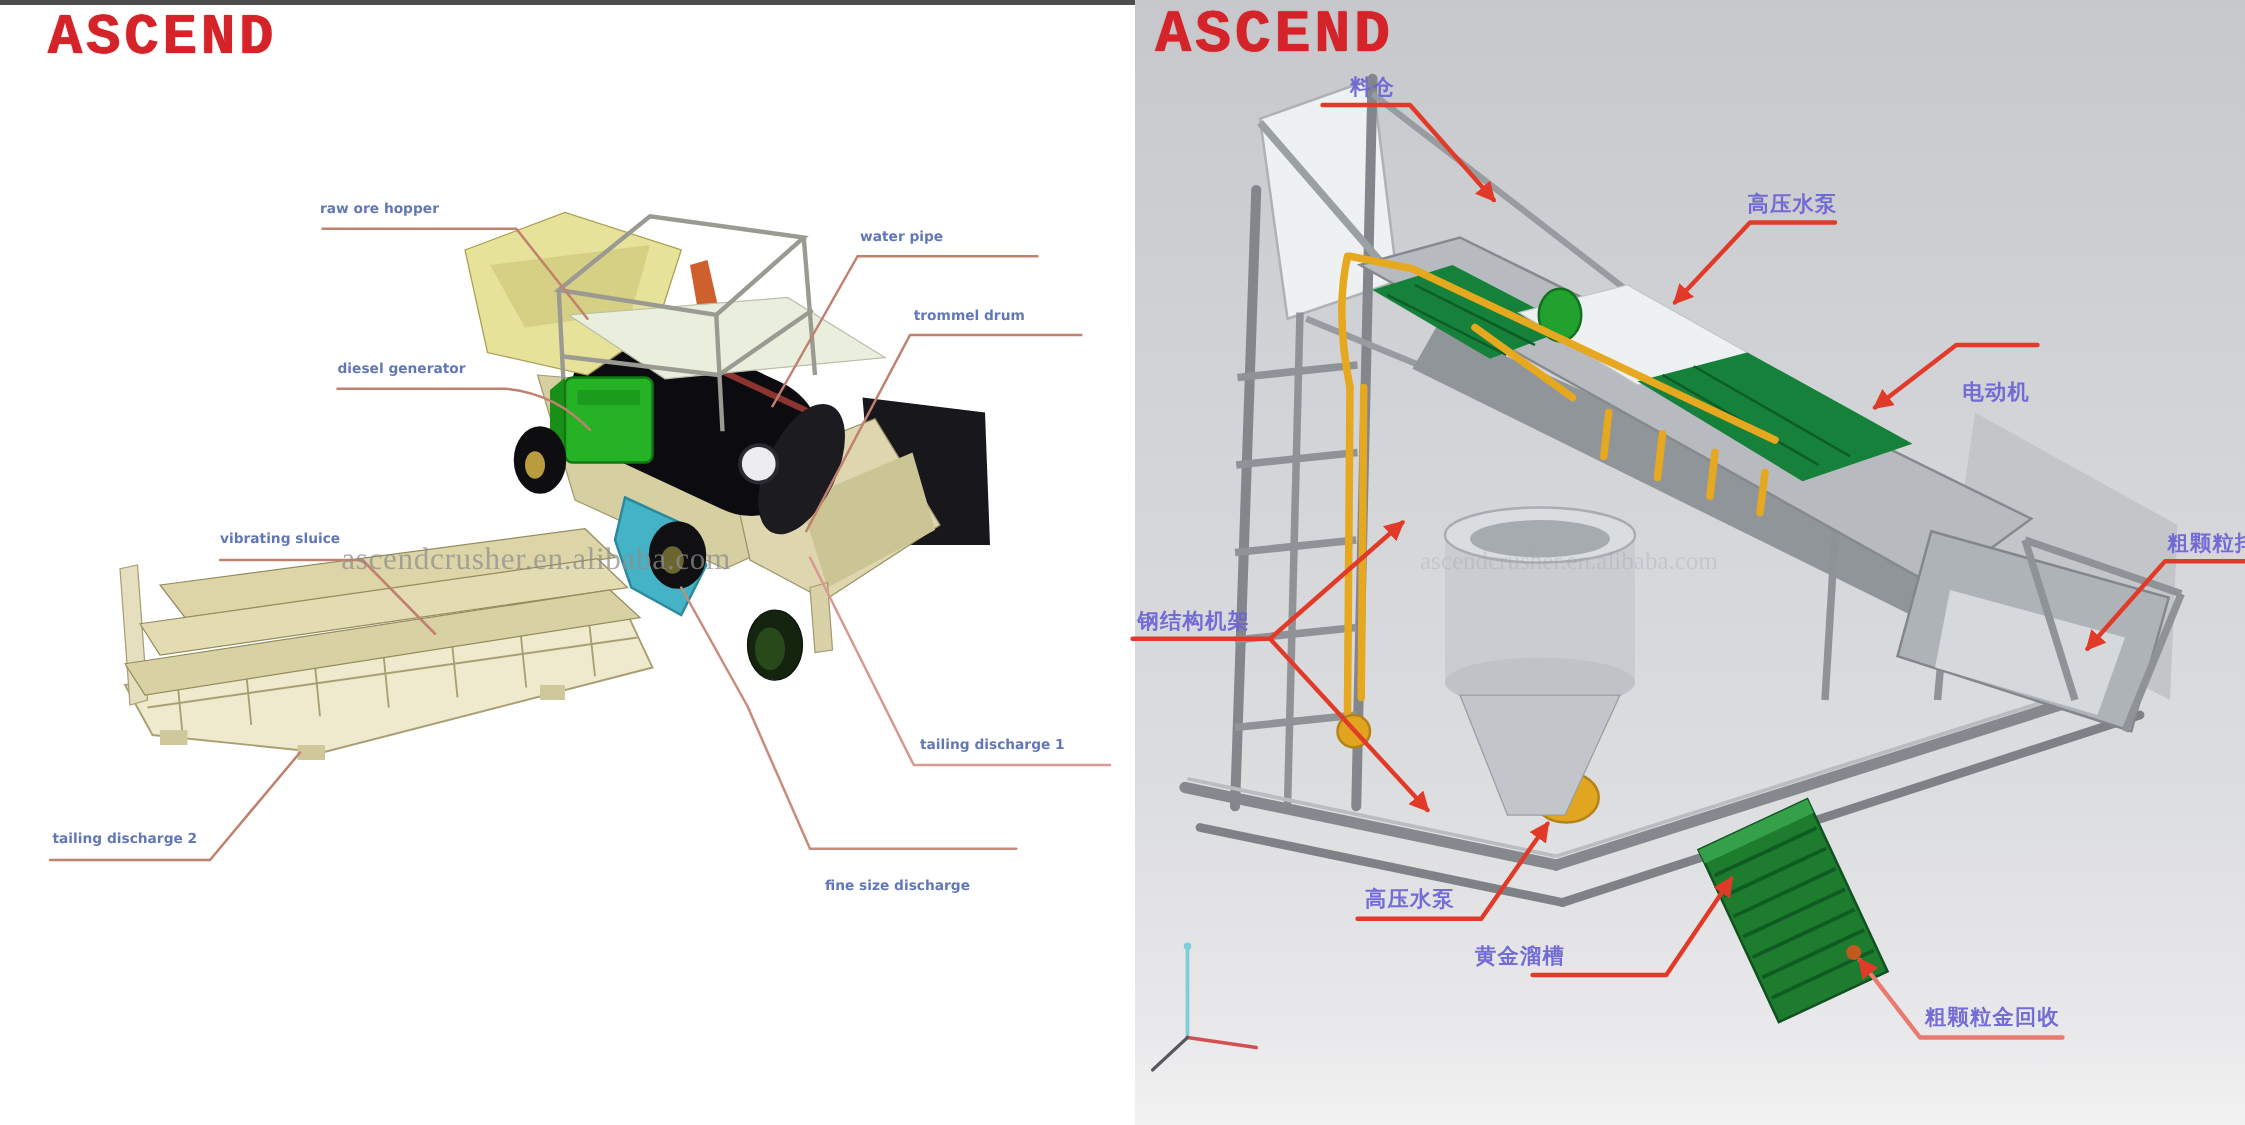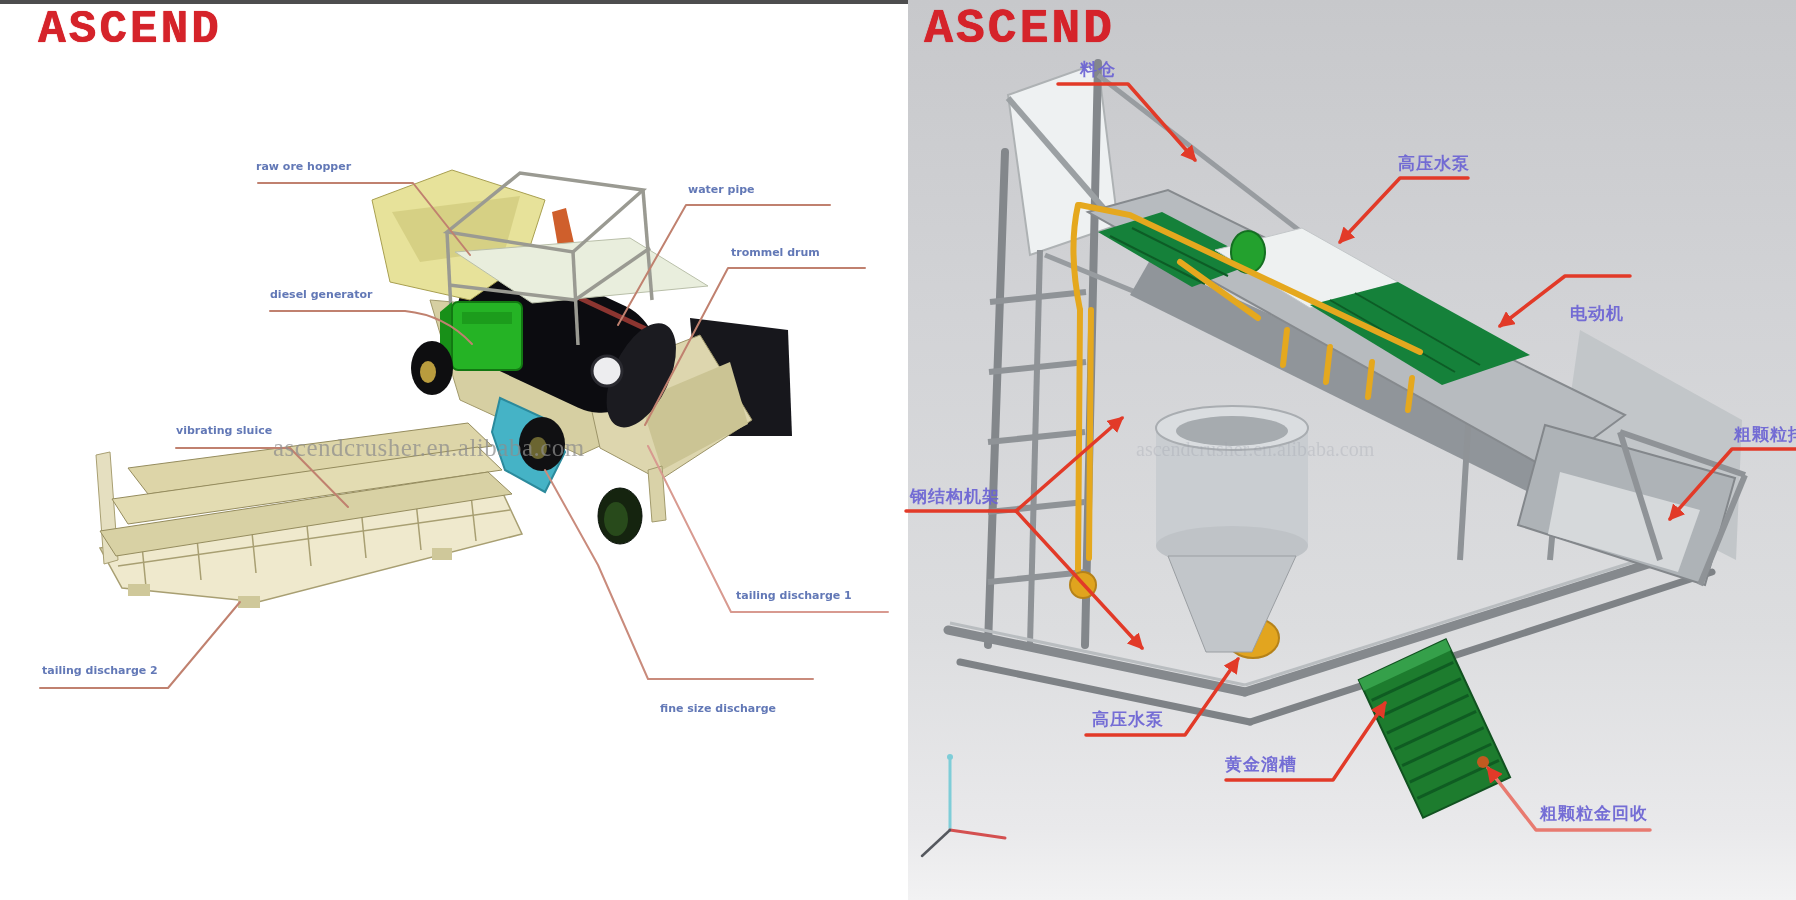--- a/index.html
+++ b/index.html
@@ -244,16 +244,16 @@
   <div class="lbl en" style="left:736px;top:589px;">tailing discharge 1</div>
   <div class="lbl en" style="left:660px;top:654px;margin-top:48px;">fine size discharge</div>
   <div class="lbl en" style="left:42px;top:664px;">tailing discharge 2</div>
 
   <div class="lbl cn" style="left:1080px;top:58px;">料仓</div>
   <div class="lbl cn" style="left:1398px;top:152px;">高压水泵</div>
   <div class="lbl cn" style="left:1570px;top:264px;margin-top:38px;">电动机</div>
   <div class="lbl cn" style="left:1734px;top:423px;">粗颗粒排料口</div>
   <div class="lbl cn" style="left:910px;top:485px;">钢结构机架</div>
   <div class="lbl cn" style="left:1092px;top:708px;">高压水泵</div>
-  <div class="lbl cn" style="left:1225px;top:753px;text-align:right;">黄金溜槽</div>
+  <div class="lbl cn" style="left:1180px;top:753px;text-align:right;">黄金溜槽</div>
   <div class="lbl cn" style="left:1540px;top:802px;">粗颗粒金回收</div>
 
 </div>
 
 </body></html>

